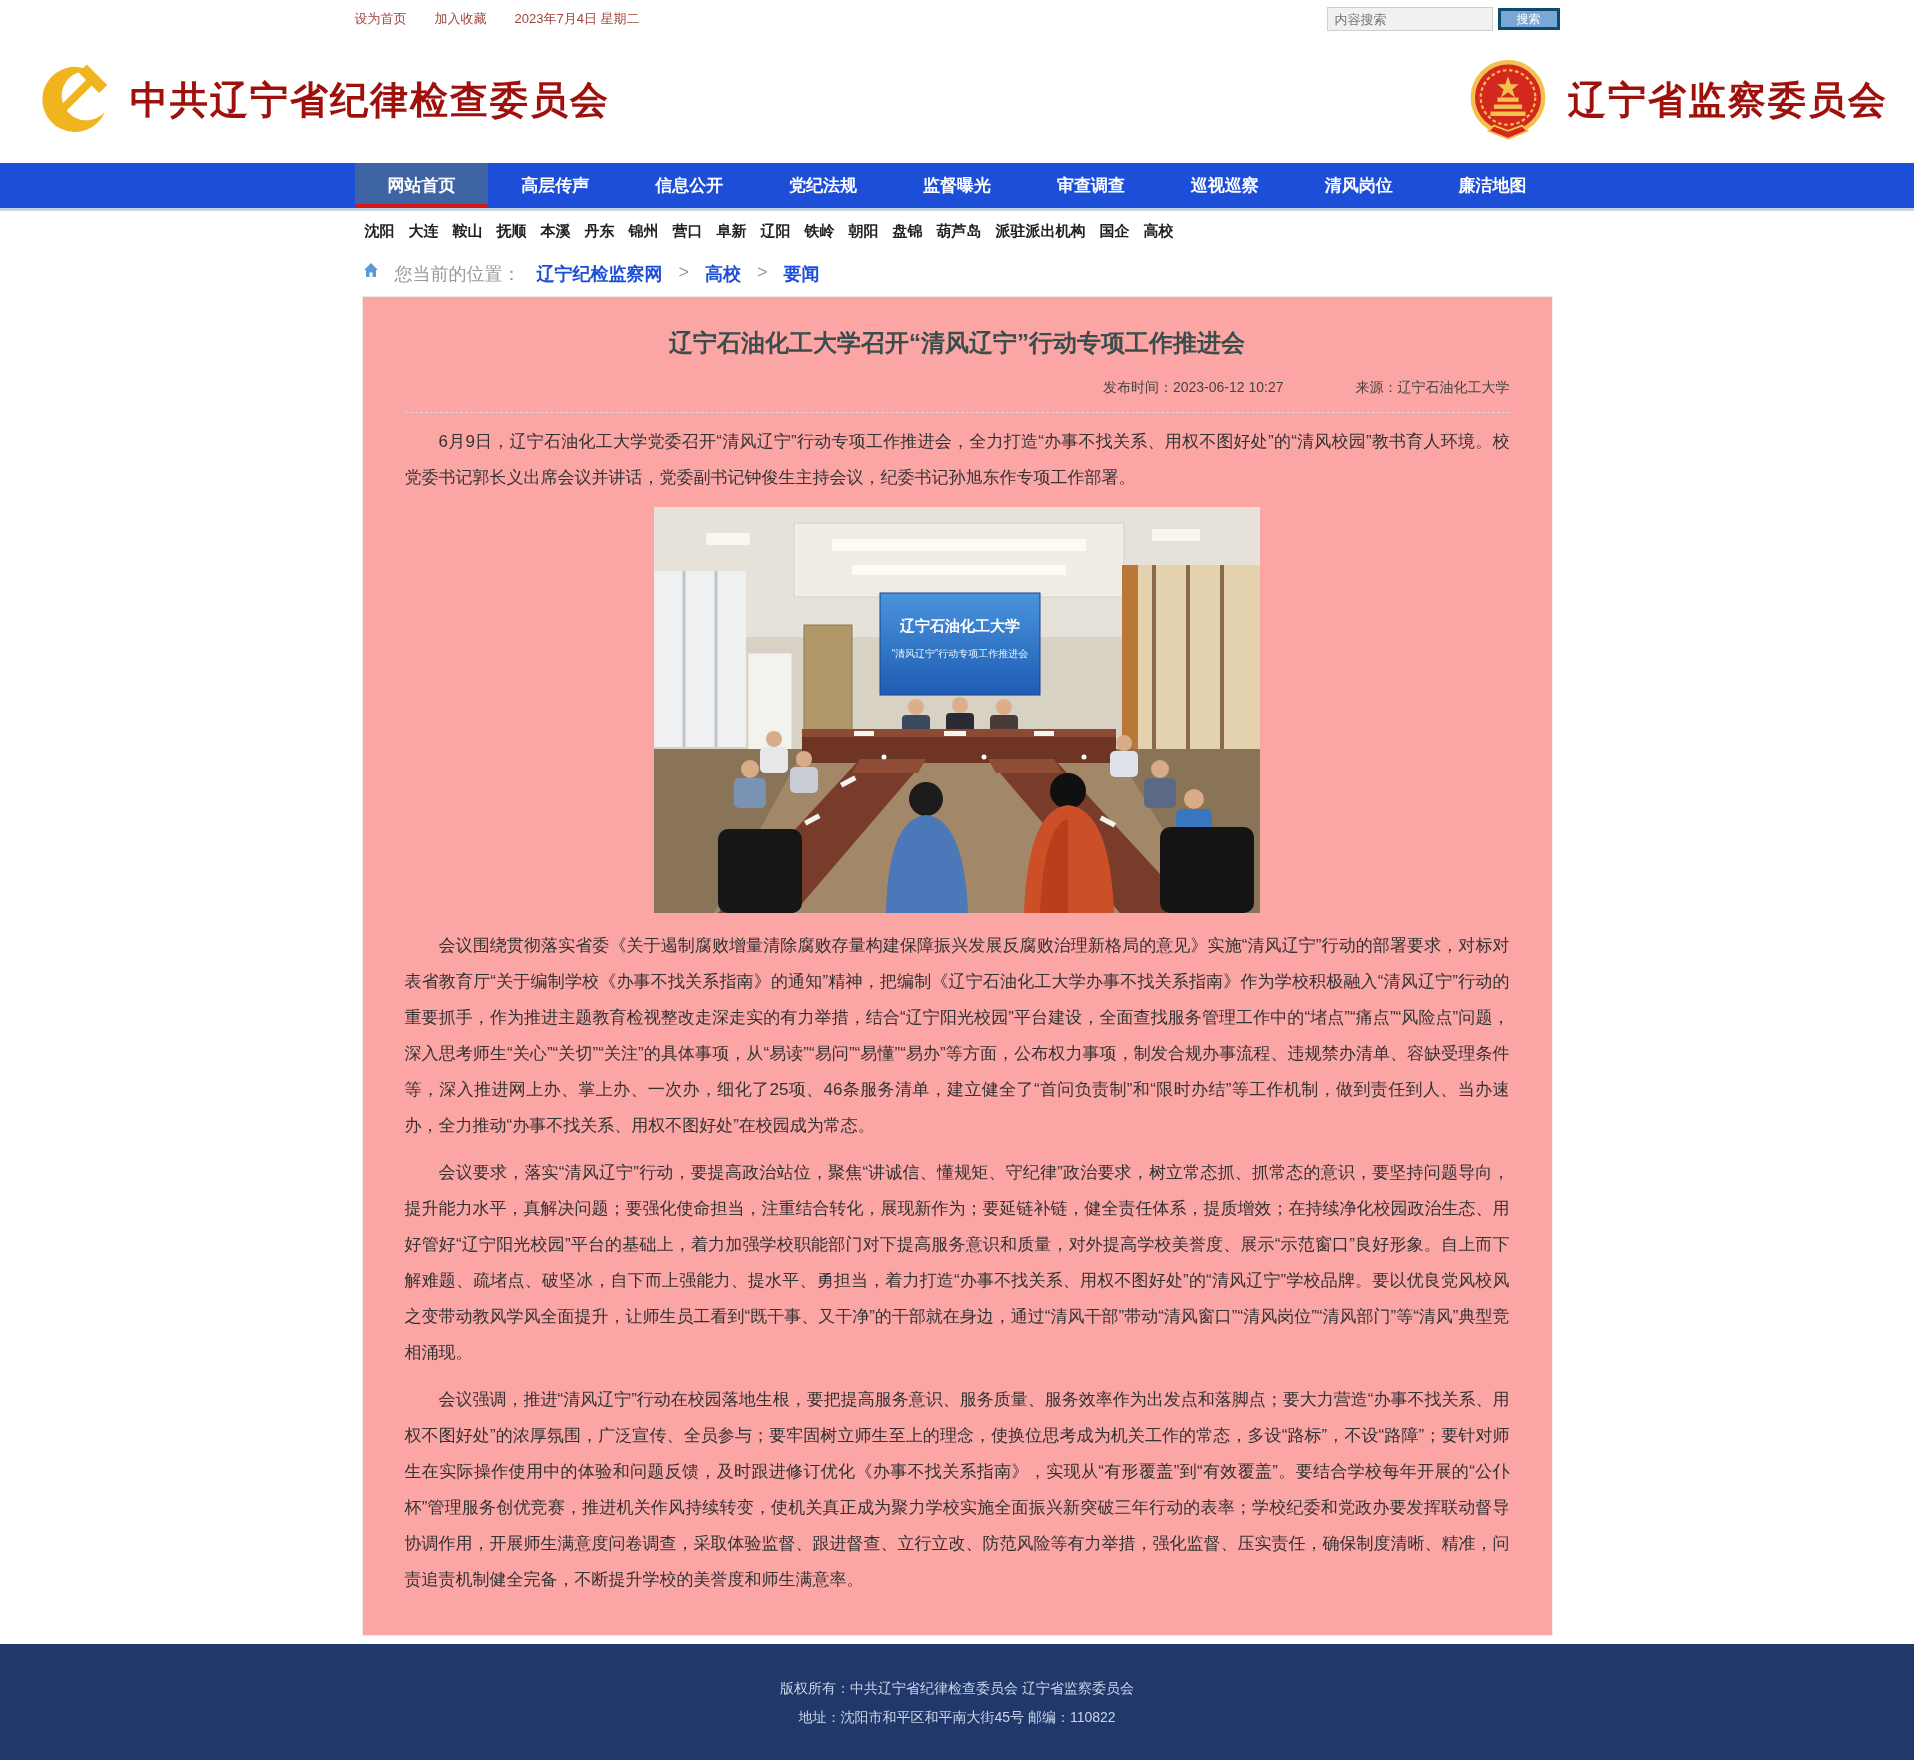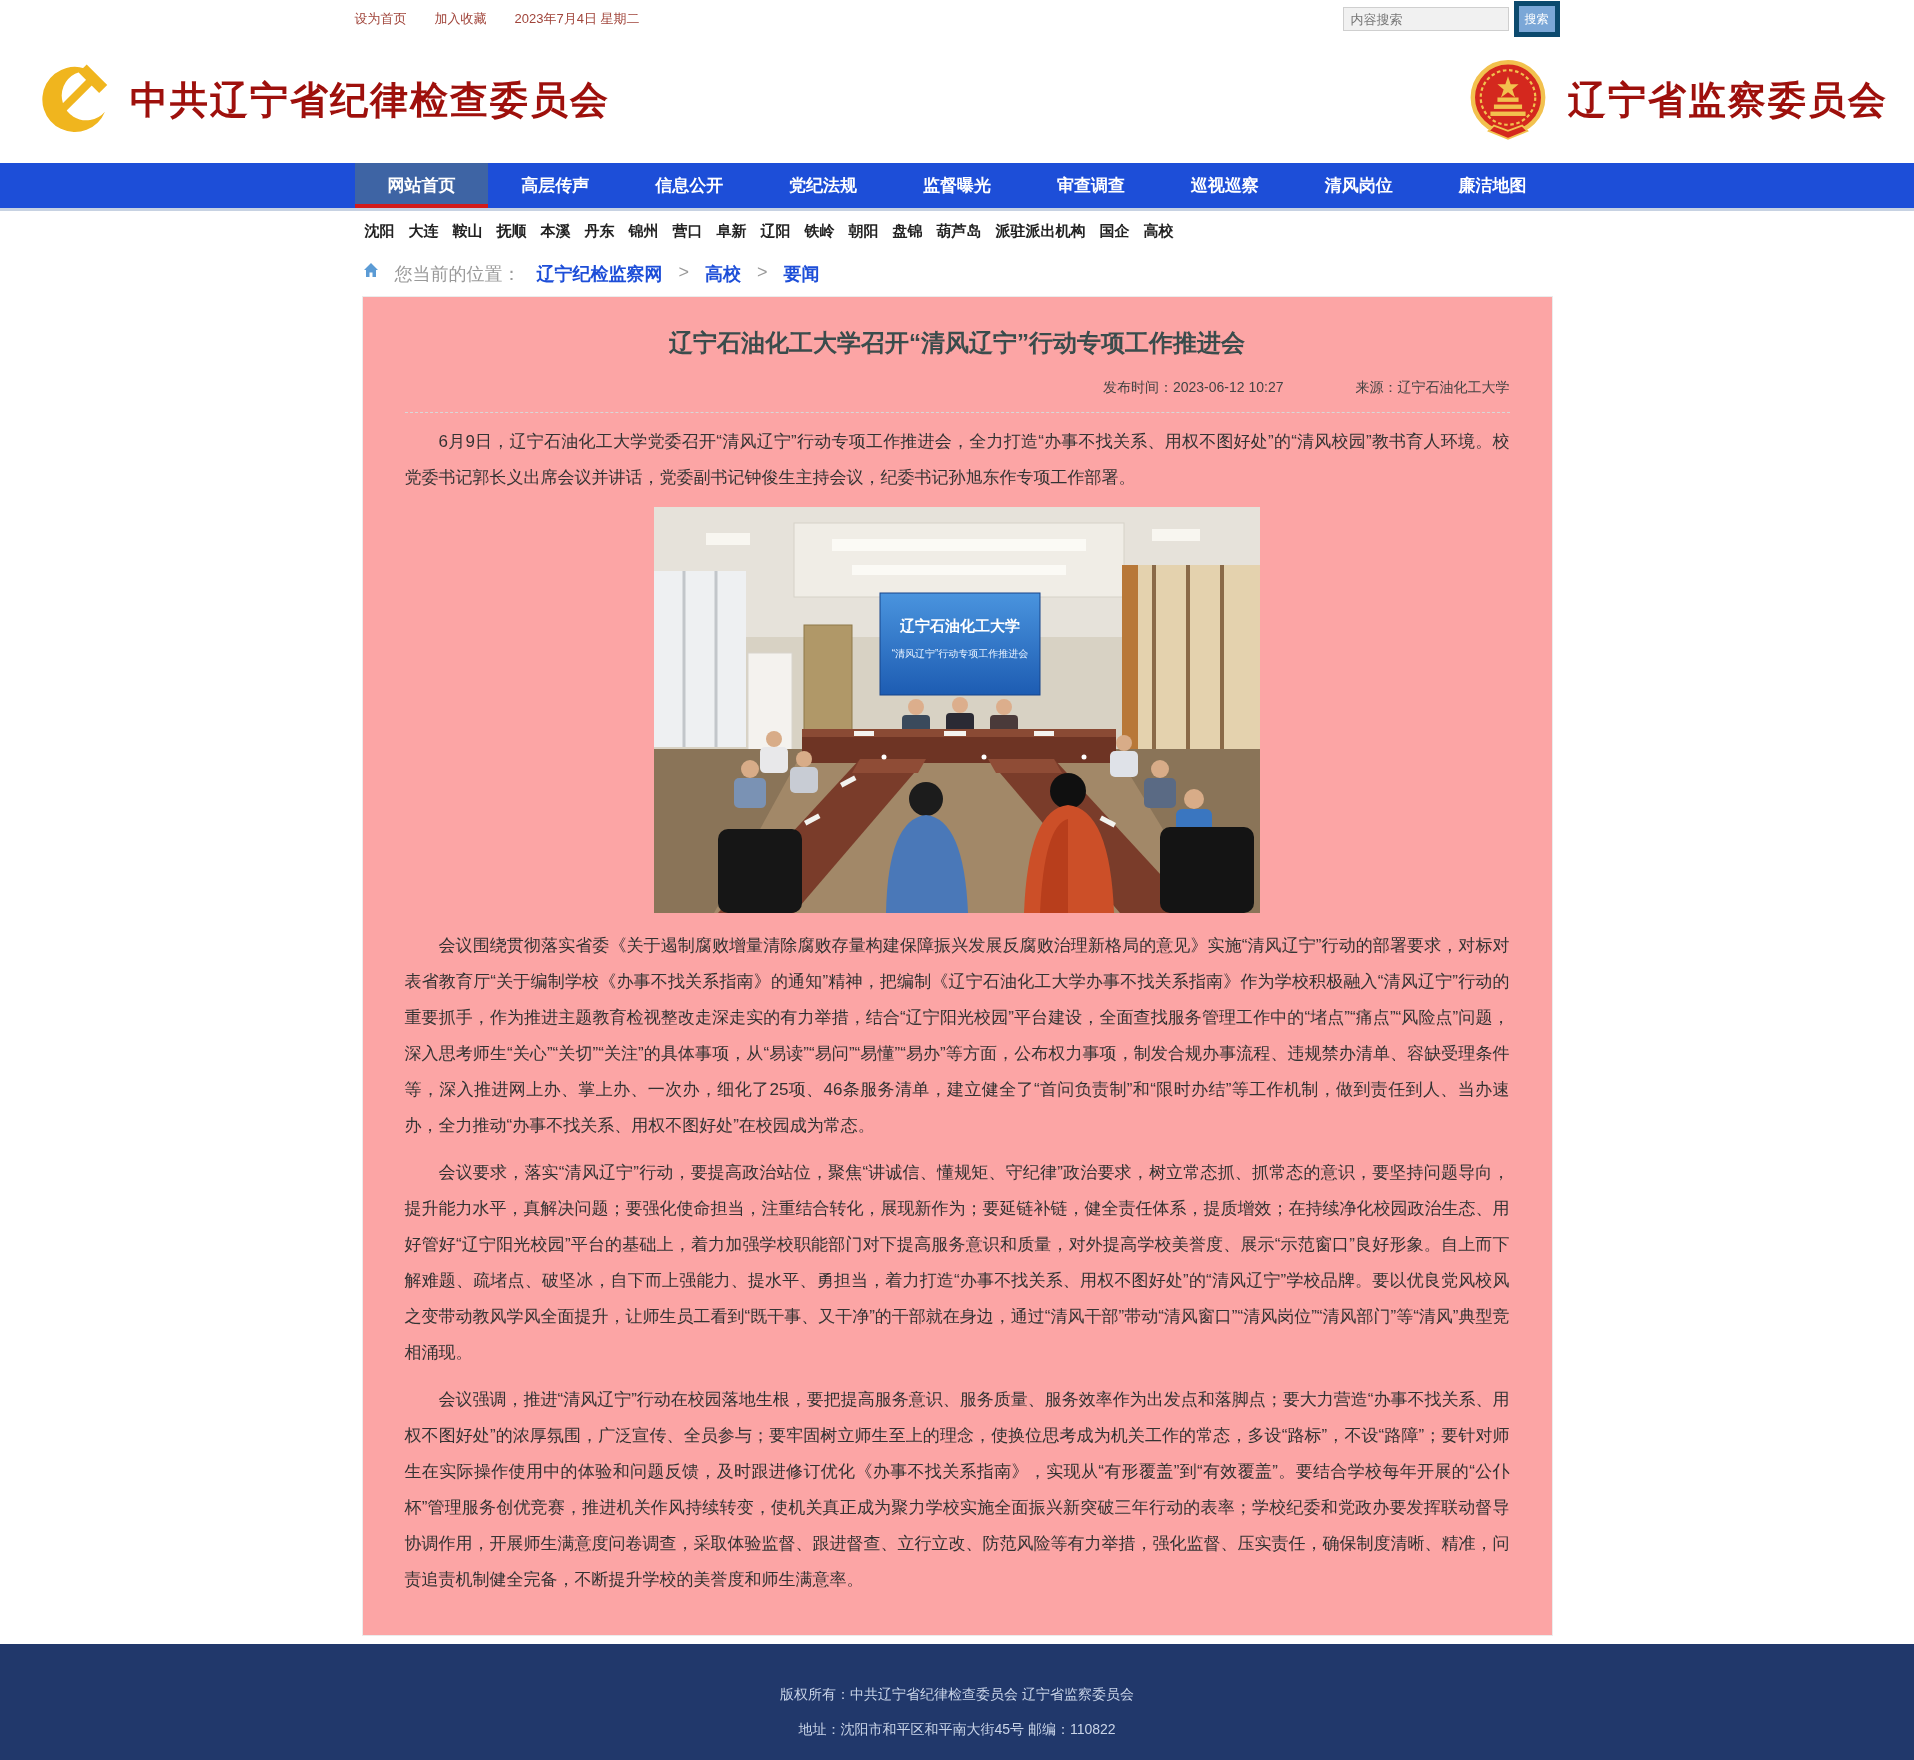--- a/index.html
+++ b/index.html
@@ -8,21 +8,21 @@
   .container{width:1205px;margin:0 auto;}
 
   
   .topbar{height:38px;}
   .topbar-inner{display:flex;justify-content:space-between;align-items:center;height:38px;}
   .tb-left{display:flex;gap:28px;align-items:center;font-size:13px;color:#a0443a;}
   .tb-link{color:#a0443a;text-decoration:none;cursor:pointer;}
   .tb-date{color:#a0443a;}
   .tb-right{display:flex;align-items:center;gap:5px;}
   .search-input{width:150px;height:22px;background:#f1f1f1;border:1px solid #cfcfcf;font-size:13px;color:#555;padding:0 7px;outline:none;}
-  .search-btn{height:36px;min-width:38px;background:#7ba7d7;border:5px solid #0c4a6e;color:#fff;font-size:12px;cursor:pointer;padding:0 6px;}
+  .search-btn{height:22px;min-width:38px;background:#7ba7d7;border:3px solid #0c4a6e;color:#fff;font-size:12px;cursor:pointer;padding:0 16px;}
 
   
   .header{height:125px;display:flex;align-items:center;}
   .header-inner{display:flex;justify-content:space-between;align-items:center;width:100%;padding:0 26px;box-sizing:border-box;}
   .brand{display:flex;align-items:center;gap:16px;}
   .brand-title{font-size:38px;font-weight:bold;color:#9e100c;letter-spacing:2px;white-space:nowrap;}
   .emblem{width:88px;height:88px;flex:0 0 auto;}
 
   
   .nav{background:#1d4ed8;border-bottom:3px solid #c7d2e2;}
@@ -60,21 +60,21 @@
       radial-gradient(circle at 72% 26%, #f5a623 0 3.5px, rgba(0,0,0,0) 3.5px),
       radial-gradient(circle at 45% 60%, #e6162d 0 2.5px, #fff 2.5px 4.5px, #e6162d 4.5px 8px, rgba(0,0,0,0) 8px),
       #fff;}
   .icon-qq{background:
       radial-gradient(circle at 50% 72%, #fff 0 4px, rgba(0,0,0,0) 4px),
       radial-gradient(ellipse 8px 10px at 50% 52%, #111 0 99%, rgba(0,0,0,0) 100%),
       #a7cdef;}
 
   
   .footer{background:#21386b;padding:26px 0 26px;text-align:center;color:#c9d4e8;font-size:14px;}
-  .footer .fline{margin:13px 0;line-height:22px;}
+  .footer .fline{margin:7px 0;line-height:22px;}
 </style>
 </head>
 <body>
 
 <div class="page">
 
   <div class="topbar">
     <div class="container topbar-inner">
       <div class="tb-left">
         <a class="tb-link">设为首页</a>

